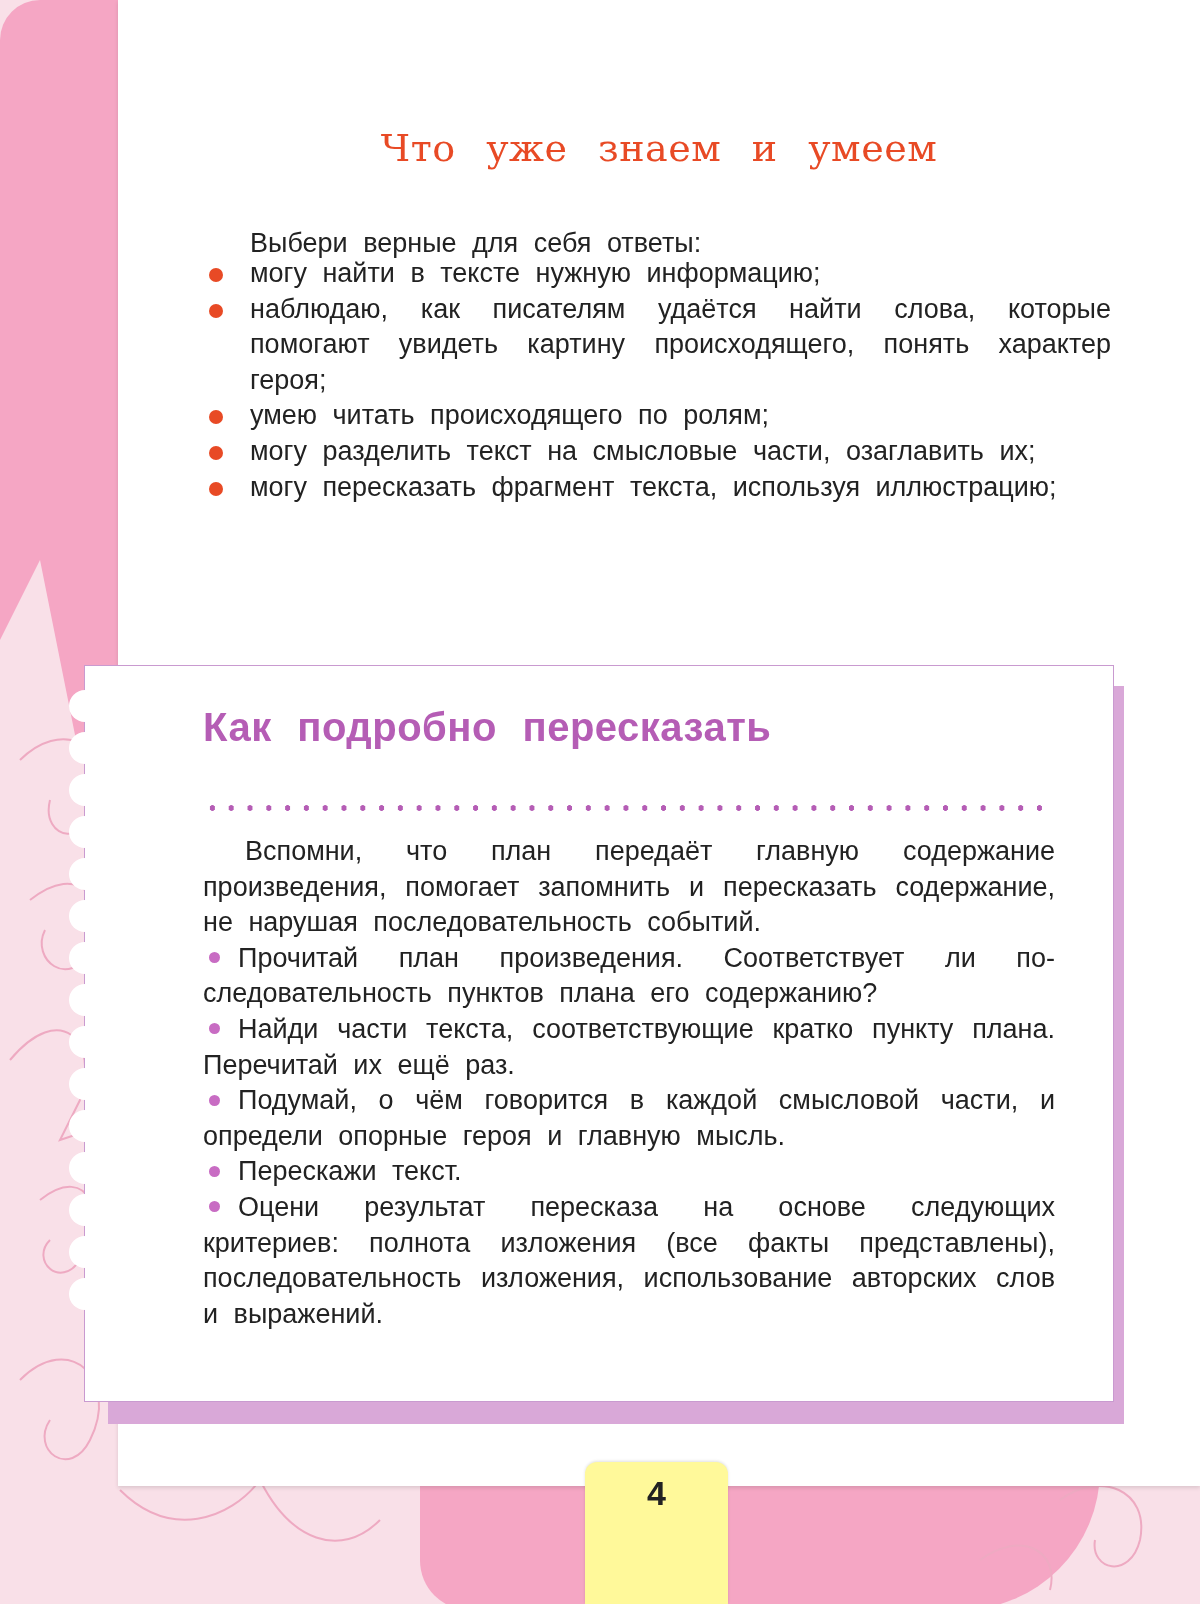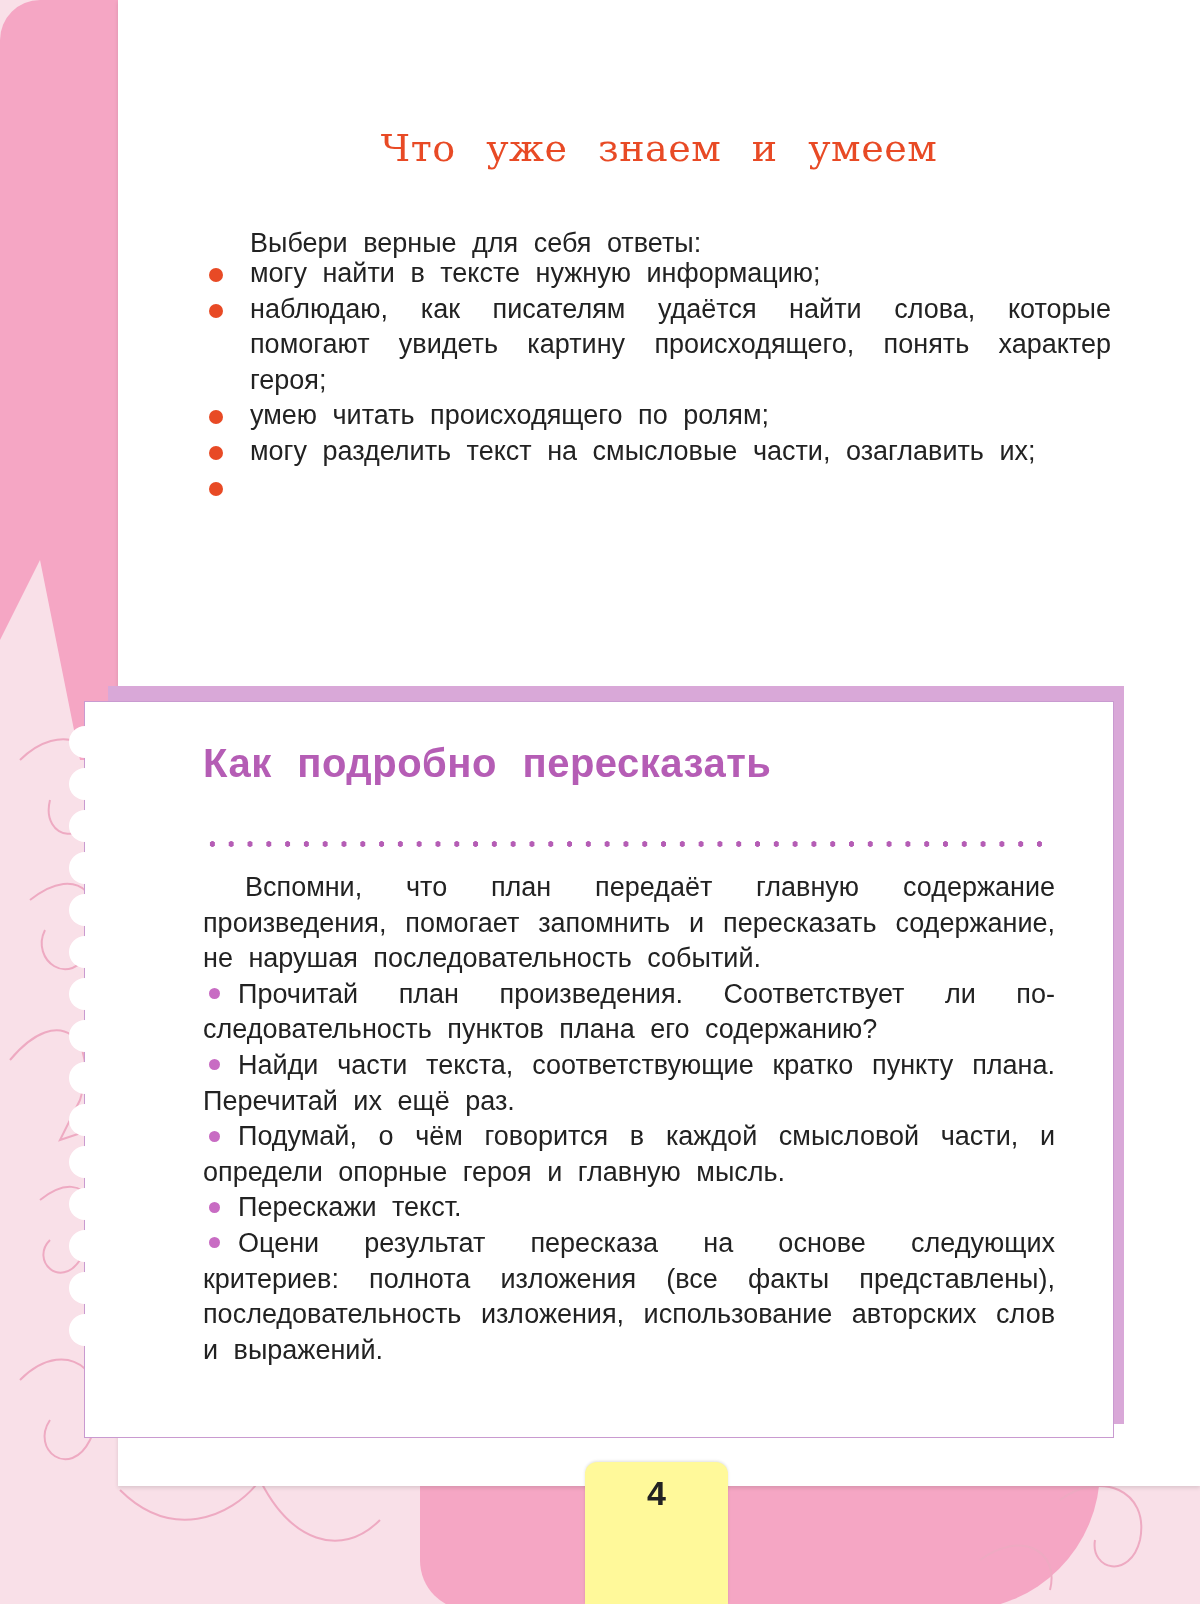--- a/index.html
+++ b/index.html
@@ -81,21 +81,21 @@
       background: #e84a25;
     }
     .card-shadow {
       position: absolute;
       left: 108px; top: 686px;
       width: 1016px; height: 738px;
       background: #d9a8d8;
     }
     .card {
       position: absolute;
-      left: 84px; top: 701px;
+      left: 84px; top: 665px;
       width: 1030px; height: 737px;
       background: #ffffff;
       border: 1px solid #c99ad0;
     }
     .scallops {
       position: absolute;
       left: -16px; top: 24px;
       width: 16px;
     }
     .scallop {
@@ -186,21 +186,21 @@
 
 <h1 class="top-title">Что уже знаем и умеем</h1>
 
 <p class="intro">Выбери верные для себя ответы:</p>
 
 <ul class="bullets">
   <li><span class="dot"></span><span>могу найти в тексте нужную информацию;</span></li>
   <li><span class="dot"></span><span>наблюдаю, как писателям удаётся найти слова, кото­рые помогают увидеть картину происходящего, понять характер героя;</span></li>
   <li><span class="dot"></span><span>умею читать происходящего по ролям;</span></li>
   <li><span class="dot"></span><span>могу разделить текст на смысловые части, озаглавить их;</span></li>
-  <li><span class="dot"></span></li>
+  <li><span class="dot"></span><span>могу пересказать фрагмент текста, используя иллю­страцию;</span></li>
 </ul>
 
 <div class="card-shadow"></div>
 <div class="card">
   <div class="scallops">
     <div class="scallop"></div>
       <div class="scallop"></div>
       <div class="scallop"></div>
     <div class="scallop"></div>
       <div class="scallop"></div>

